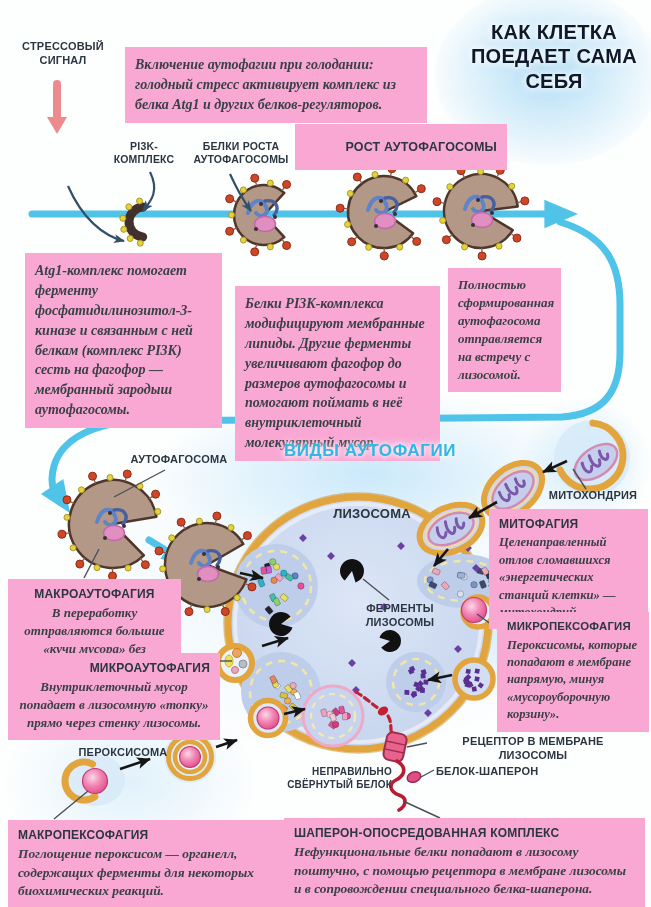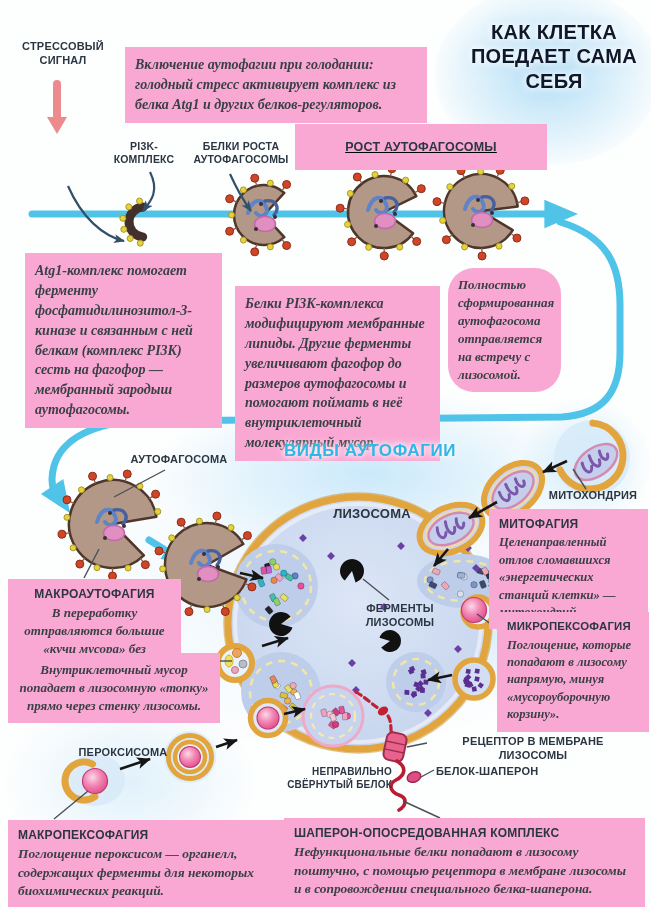--- a/index.html
+++ b/index.html
@@ -405,57 +405,58 @@
 
   <div class="title-main" style="left:468px;top:20px;width:172px;">КАК КЛЕТКА ПОЕДАЕТ САМА СЕБЯ</div>
 
   <div class="box" style="left:125px;top:47px;width:302px;">
     <div class="tx big">Включение аутофагии при голодании: голодный стресс активирует комплекс из белка Atg1 и других белков-регуляторов.</div>
   </div>
 
   <div class="lbl" style="left:106px;top:140px;width:76px;font-size:10.5px;">PI3K-КОМПЛЕКС</div>
   <div class="lbl" style="left:191px;top:140px;width:100px;font-size:10.5px;">БЕЛКИ РОСТА АУТОФАГОСОМЫ</div>
 
-  <div class="box" style="left:295px;top:124px;width:252px;height:46px;display:flex;align-items:center;justify-content:center;text-decoration:underline;">
+  <div class="box" style="left:295px;top:124px;width:212px;height:46px;display:flex;align-items:center;justify-content:flex-end;">
     <div class="bt" style="margin:0;font-size:12.5px;">РОСТ АУТОФАГОСОМЫ</div>
   </div>
 
   <div class="box" style="left:25px;top:253px;width:197px;">
     <div class="tx big">Atg1-комплекс помогает ферменту фосфатидилинозитол-3-киназе и связанным с ней белкам (комплекс PI3K) сесть на фагофор — мембранный зародыш аутофагосомы.</div>
   </div>
   <div class="box" style="left:235px;top:262px;width:205px;margin-top:24px;">
     <div class="tx big">Белки PI3K-комплекса модифицируют мембранные липиды. Другие ферменты увеличивают фагофор до размеров аутофагосомы и помогают поймать в неё внутриклеточный молекулярный мусор.</div>
   </div>
-  <div class="box" style="left:448px;top:268px;width:113px;border-radius:26px;">
+  <div class="box" style="left:448px;top:268px;width:113px;">
     <div class="tx">Полностью сформированная аутофагосома отправляется на встречу с лизосомой.</div>
   </div>
 
   <div class="types-title" style="left:268px;top:441px;width:204px;">ВИДЫ АУТОФАГИИ</div>
 
   <div class="lbl" style="left:123px;top:452px;width:112px;">АУТОФАГОСОМА</div>
   <div class="lbl" style="left:541px;top:488px;width:104px;">МИТОХОНДРИЯ</div>
   <div class="lbl" style="left:316px;top:506px;width:112px;font-size:13px;">ЛИЗОСОМА</div>
   <div class="lbl" style="left:344px;top:601px;width:112px;">ФЕРМЕНТЫ ЛИЗОСОМЫ</div>
 
   <div class="box" style="left:489px;top:509px;width:159px;">
     <div class="bt">МИТОФАГИЯ</div>
     <div class="tx" style="font-size:12.6px;">Целенаправленный отлов сломавшихся «энергетических станций клетки» — митохондрий.</div>
   </div>
 
   <div class="box" style="left:497px;top:612px;width:152px;">
     <div class="bt" style="font-size:11.4px;">МИКРОПЕКСОФАГИЯ</div>
-    <div class="tx" style="font-size:12.6px;">Поглощение, которые попадают в лизосому напрямую, минуя «мусороуборочную корзину».</div>
+    <div class="tx" style="font-size:12.6px;">Пероксисомы, которые попадают в мембране напрямую, минуя «мусороуборочную корзину».</div>
   </div>
 
   <div class="box" style="left:8px;top:579px;width:173px;">
     <div class="bt center">МАКРОАУТОФАГИЯ</div>
     <div class="tx center">В переработку отправляются большие «кучи мусора» без разбора.</div>
   </div>
 
   <div class="box" style="left:8px;top:653px;width:212px;">
+    <div class="bt right">МИКРОАУТОФАГИЯ</div>
     <div class="tx center">Внутриклеточный мусор попадает в лизосомную «топку» прямо через стенку лизосомы.</div>
   </div>
 
   <div class="lbl" style="left:58px;top:745px;width:130px;">ПЕРОКСИСОМА</div>
 
   <div class="box" style="left:8px;top:820px;width:290px;">
     <div class="bt">МАКРОПЕКСОФАГИЯ</div>
     <div class="tx" style="font-size:13.4px;">Поглощение пероксисом — органелл, содержащих ферменты для некоторых биохимических реакций.</div>
   </div>
 

